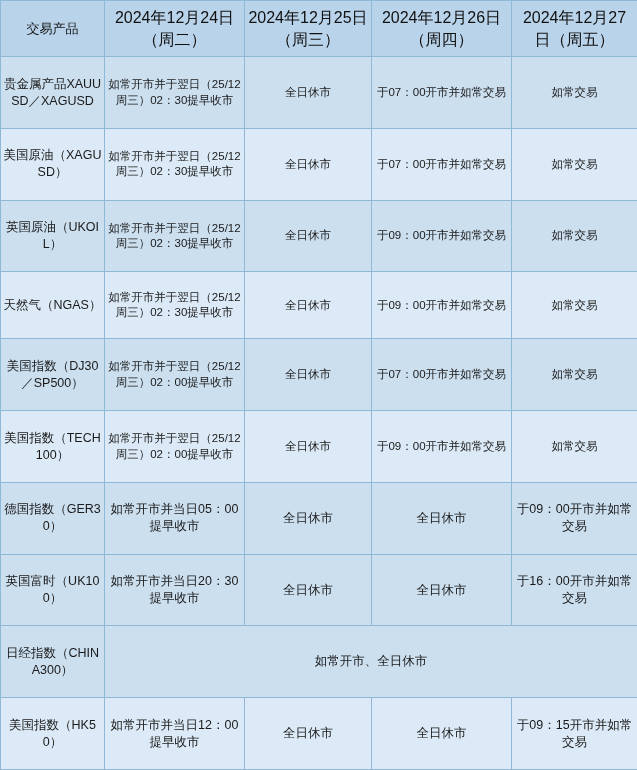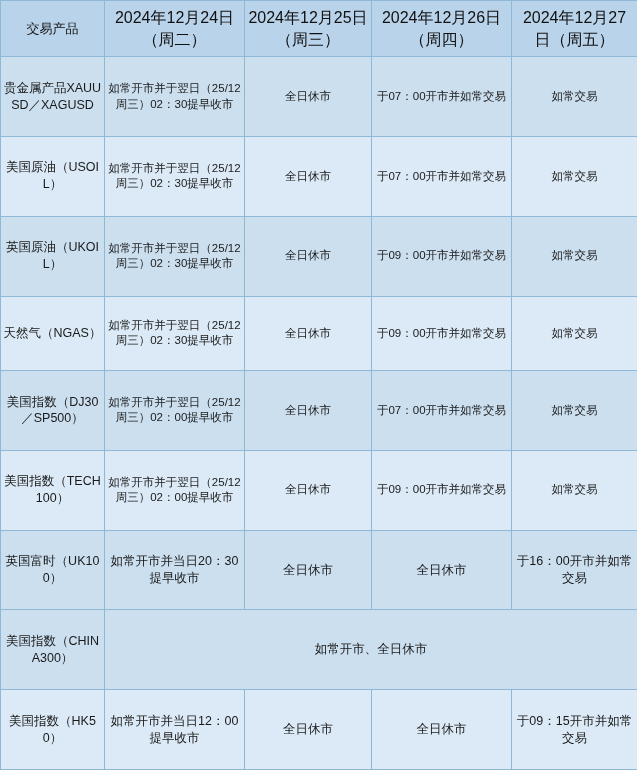--- a/index.html
+++ b/index.html
@@ -90,21 +90,21 @@
   </thead>
   <tbody id="tbody">
       <tr class="even">
         <td class="prod">贵金属产品XAUUSD／XAGUSD</td>
         <td class="cell cell-small">如常开市并于翌日（25/12周三）02：30提早收市</td>
         <td class="cell cell-small">全日休市</td>
         <td class="cell cell-small">于07：00开市并如常交易</td>
         <td class="cell cell-small">如常交易</td>
       </tr>
       <tr class="odd">
-        <td class="prod">美国原油（USOIL）</td>
+        <td class="prod">美国原油（XAGUSD）</td>
         <td class="cell cell-small">如常开市并于翌日（25/12周三）02：30提早收市</td>
         <td class="cell cell-small">全日休市</td>
         <td class="cell cell-small">于07：00开市并如常交易</td>
         <td class="cell cell-small">如常交易</td>
       </tr>
       <tr class="even">
         <td class="prod">英国原油（UKOIL）</td>
         <td class="cell cell-small">如常开市并于翌日（25/12周三）02：30提早收市</td>
         <td class="cell cell-small">全日休市</td>
         <td class="cell cell-small">于09：00开市并如常交易</td>
@@ -125,28 +125,35 @@
         <td class="cell cell-small">如常交易</td>
       </tr>
       <tr class="odd">
         <td class="prod">美国指数（TECH100）</td>
         <td class="cell cell-small">如常开市并于翌日（25/12周三）02：00提早收市</td>
         <td class="cell cell-small">全日休市</td>
         <td class="cell cell-small">于09：00开市并如常交易</td>
         <td class="cell cell-small">如常交易</td>
       </tr>
       <tr class="even">
+        <td class="prod">德国指数（GER30）</td>
+        <td class="cell">如常开市并当日05：00提早收市</td>
+        <td class="cell">全日休市</td>
+        <td class="cell">全日休市</td>
+        <td class="cell">于09：00开市并如常交易</td>
+      </tr>
+      <tr class="even">
         <td class="prod">英国富时（UK100）</td>
         <td class="cell">如常开市并当日20：30提早收市</td>
         <td class="cell">全日休市</td>
         <td class="cell">全日休市</td>
         <td class="cell">于16：00开市并如常交易</td>
       </tr>
       <tr class="even">
-        <td class="prod">美国指数（CHINA300）</td>
+        <td class="prod">日经指数（CHINA300）</td>
         <td colspan="4" class="span-all">如常开市、全日休市</td>
       </tr>
       <tr class="odd">
         <td class="prod">美国指数（HK50）</td>
         <td class="cell">如常开市并当日12：00提早收市</td>
         <td class="cell">全日休市</td>
         <td class="cell">全日休市</td>
         <td class="cell">于09：15开市并如常交易</td>
       </tr>
     </tbody>

